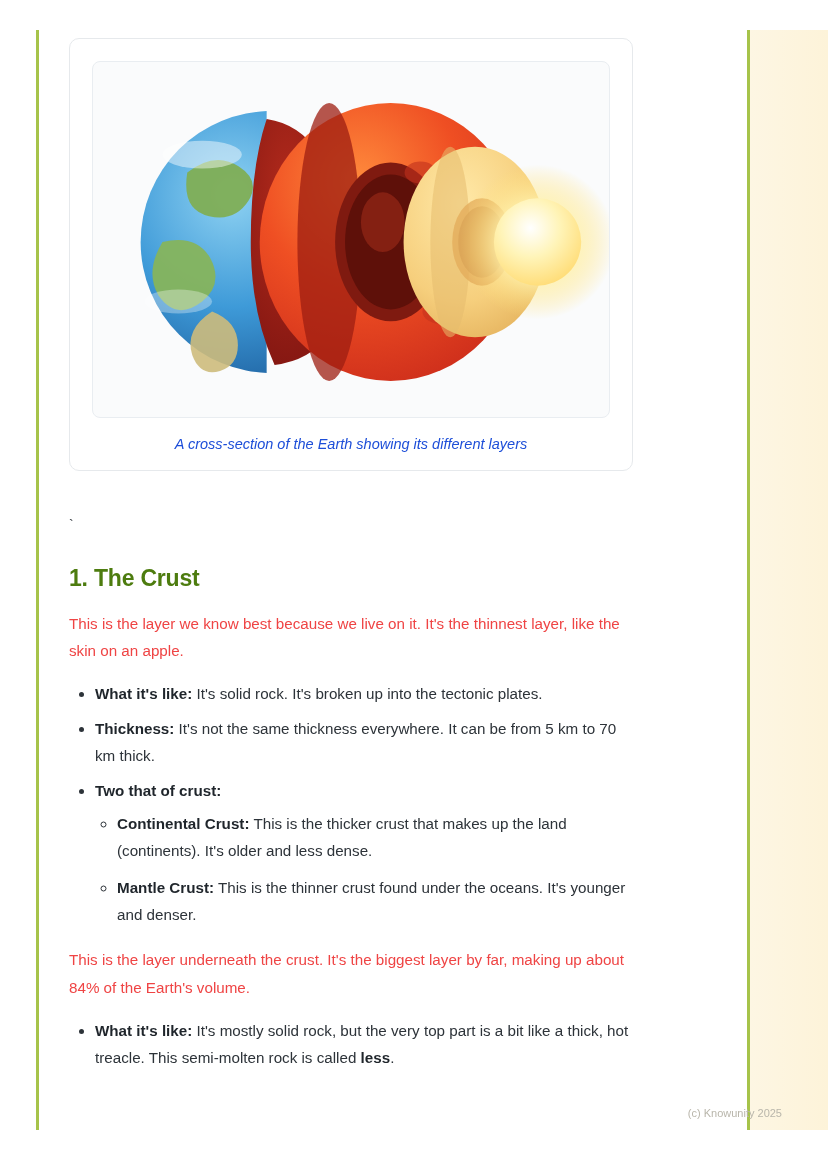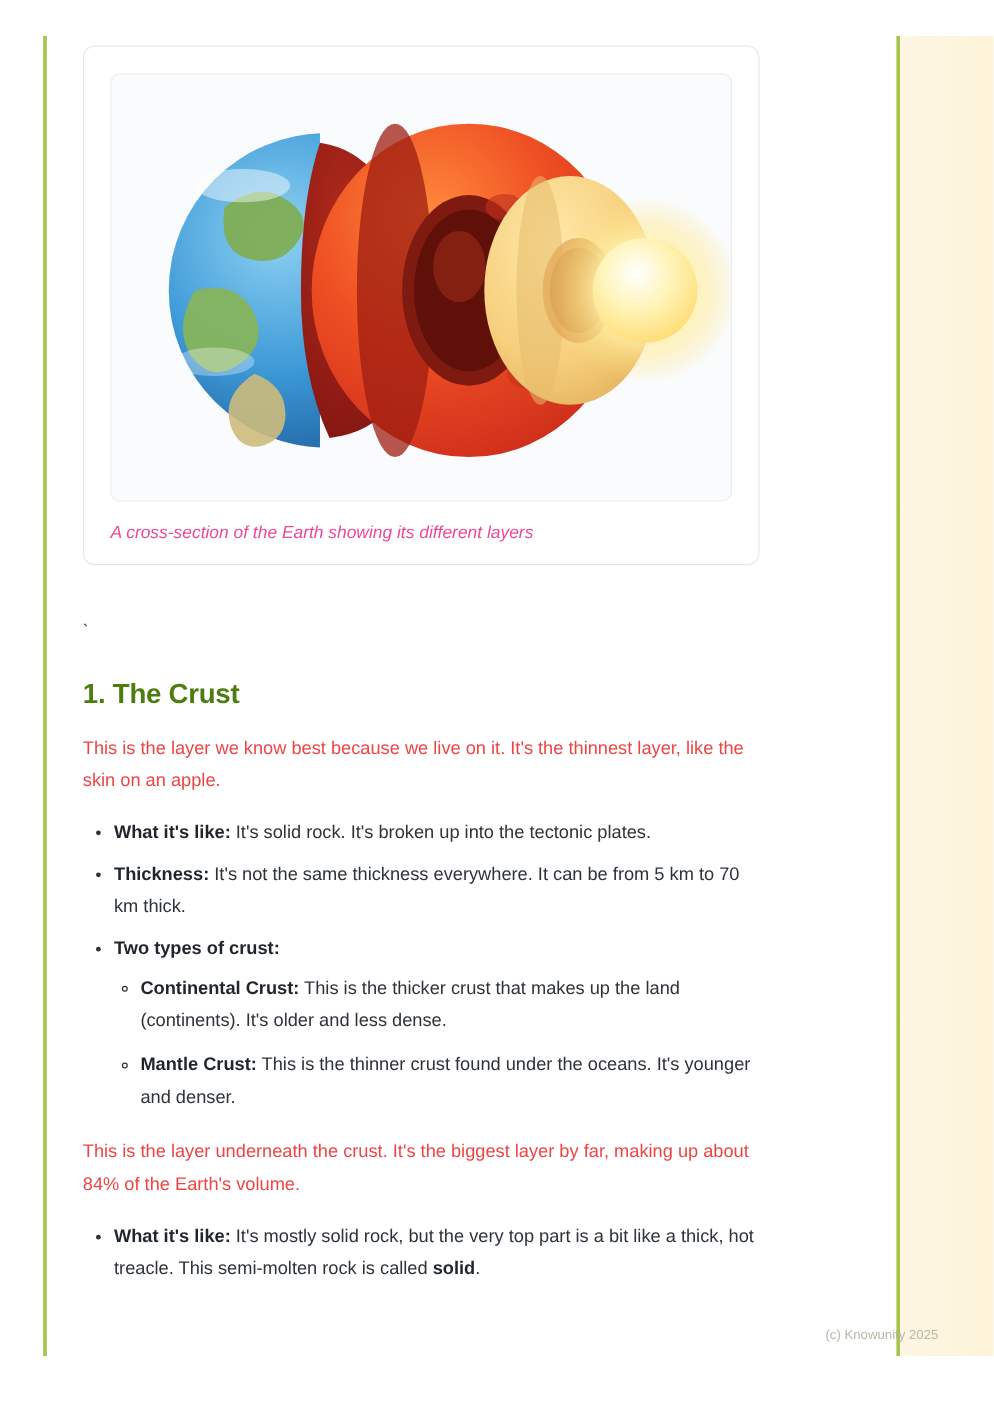--- a/index.html
+++ b/index.html
@@ -79,23 +79,24 @@
 
   .earth-wrap {
     position: absolute;
     left: 0; top: 0;
     width: 100%;
     height: 100%;
   }
 
   .figure-caption {
     margin-top: 18px;
+    text-align: center;
     font-style: italic;
     font-size: 14.5px;
-    color: #ec4899;
+    color: #1d4ed8;
   }
 
   .tick-mark {
     margin-top: 46px;
     font-size: 14px;
     color: #2d3339;
     height: 14px;
   }
 
   h2.section-heading {
@@ -238,36 +239,36 @@
     <p class="body-text">This is the layer we know best because we live on it. It's the thinnest layer, like the skin on an apple.</p>
 
     <ul class="bullets">
       <li>
         <b>What it's like:</b><span> It's solid rock. It's broken up into the tectonic plates.</span>
       </li>
       <li>
         <b>Thickness:</b><span> It's not the same thickness everywhere. It can be from 5 km to 70 km thick.</span>
       </li>
       <li>
-        <b>Two types of crust:</b>
+        <b>Two that of crust:</b>
         <ul class="sub-bullets">
           <li>
             <b>Continental Crust:</b><span> This is the thicker crust that makes up the land (continents). It's older and less dense.</span>
           </li>
           <li>
             <b>Mantle Crust:</b><span> This is the thinner crust found under the oceans. It's younger and denser.</span>
           </li>
         </ul>
       </li>
     </ul>
 
     <p class="body-text">This is the layer underneath the crust. It's the biggest layer by far, making up about 84% of the Earth's volume.</p>
 
     <ul class="bullets">
       <li>
-        <b>What it's like:</b><span> It's mostly solid rock, but the very top part is a bit like a thick, hot treacle. This semi-molten rock is called </span><b>solid</b><span>.</span>
+        <b>What it's like:</b><span> It's mostly solid rock, but the very top part is a bit like a thick, hot treacle. This semi-molten rock is called </span><b>less</b><span>.</span>
       </li>
     </ul>
 
   </div>
 
   <div class="footer-note">(c) Knowunity 2025</div>
 </div>
 
 </body></html>

